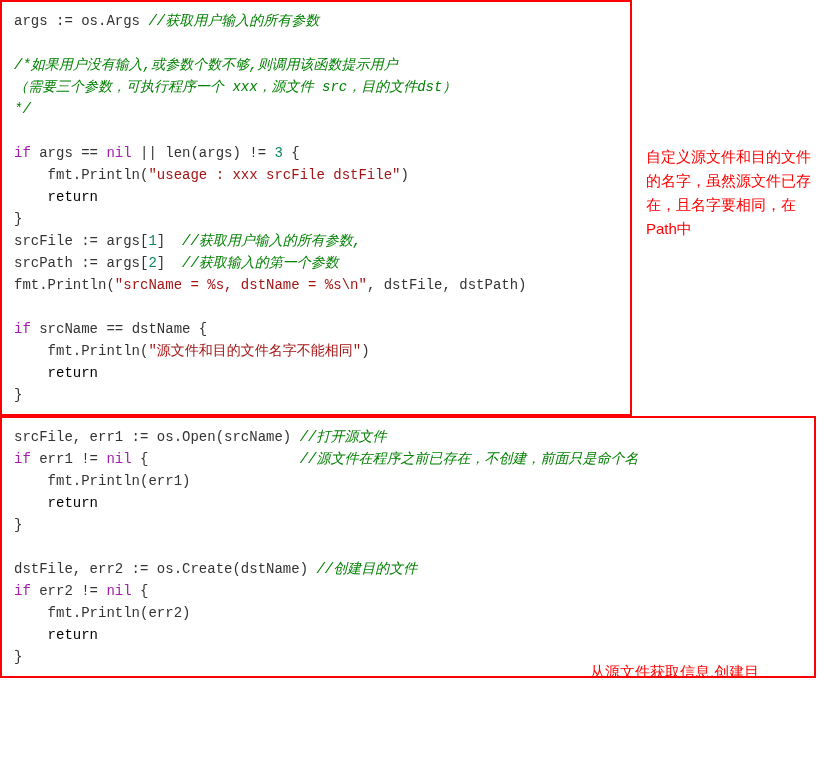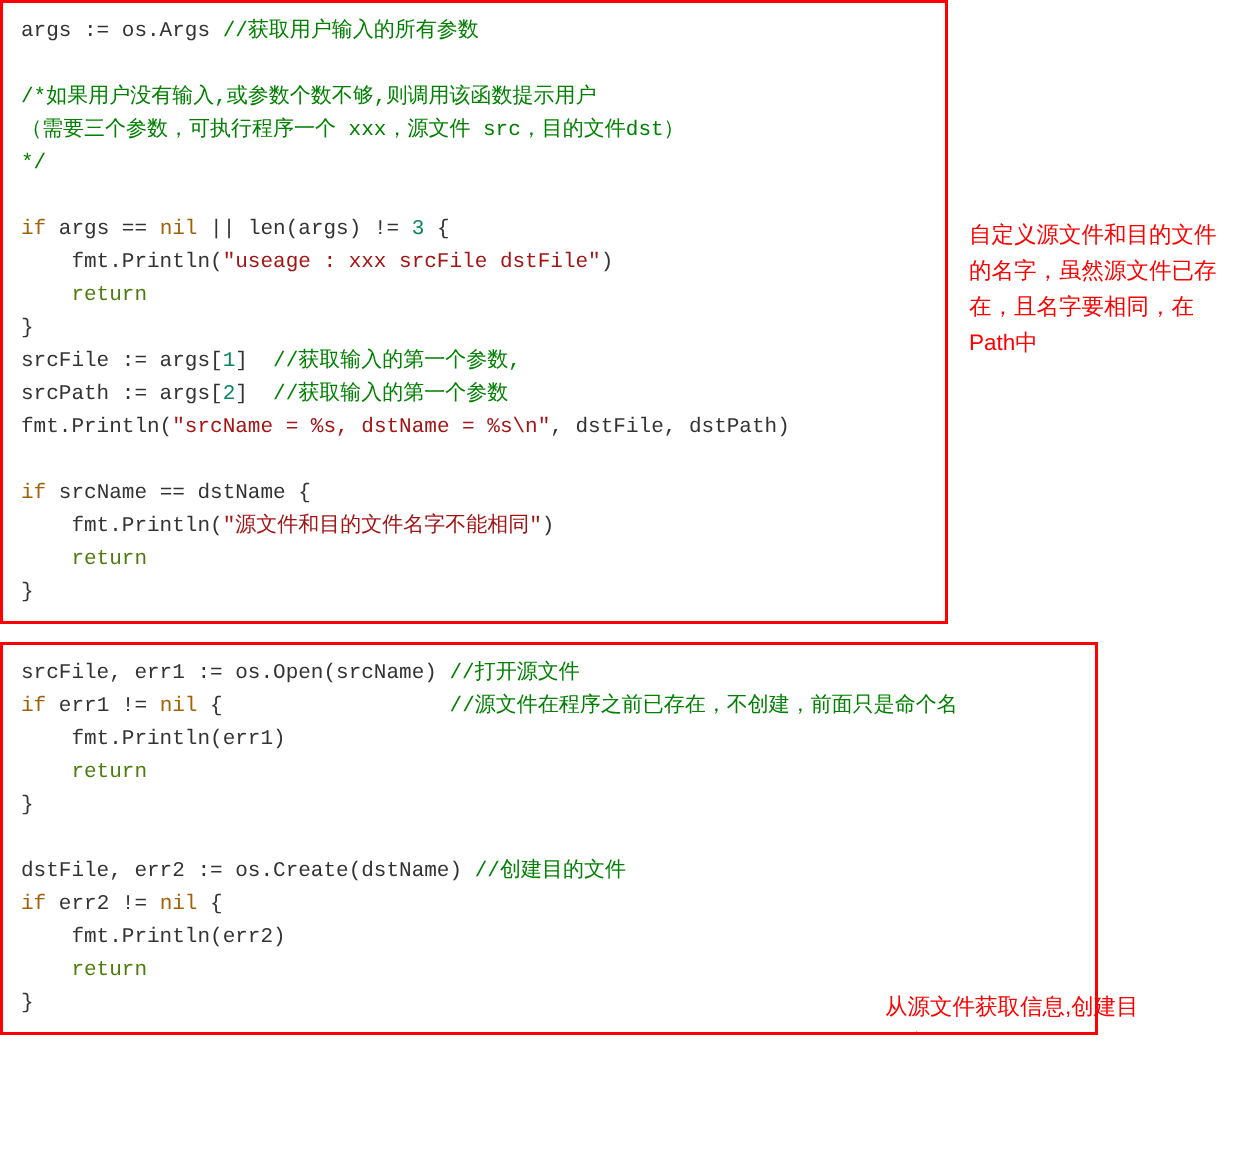--- a/index.html
+++ b/index.html
@@ -19,62 +19,61 @@
       padding: 8px 12px;
       margin: 0;
       white-space: pre;
       line-height: 22px;
       box-sizing: border-box;
     }
     .box1 {
       width: 632px;
     }
     .box2 {
-      width: 732px;
-      margin-top: 12px;
+      width: 816px;
     }
     .annotation {
       position: absolute;
       color: #ff0000;
       font-family: "Microsoft YaHei", sans-serif;
       font-size: 15px;
       line-height: 24px;
       width: 170px;
     }
     .anno1 {
       left: 646px;
       top: 145px;
     }
     .anno2 {
       left: 590px;
       top: 660px;
     }
     
-    .blue { color: #a16207; }
-    .green { color: #008000; }
+    .blue { color: #a21caf; }
+    .green { color: #008000; font-style: italic; }
     .red { color: #a31515; }
-    .purple { color: #4d7c0f; }
+    .purple { color: #000000; }
     .number { color: #098658; }
   </style>
 </head>
 <body>
 
 <div class="wrap">
 
 <div class="code-box box1"><span>args := os.Args </span><span class="green">//获取用户输入的所有参数</span>
 <span></span>
 <span class="green">/*如果用户没有输入,或参数个数不够,则调用该函数提示用户</span>
 <span class="green">（需要三个参数，可执行程序一个 xxx，源文件 src，目的文件dst）</span>
 <span class="green">*/</span>
 <span></span>
 <span class="blue">if</span><span> args == </span><span class="blue">nil</span><span> || len(args) != </span><span class="number">3</span><span> {</span>
 <span>    fmt.Println(</span><span class="red">"useage : xxx srcFile dstFile"</span><span>)</span>
 <span>    </span><span class="purple">return</span>
 <span>}</span>
-<span>srcFile := args[</span><span class="number">1</span><span>]  </span><span class="green">//获取输入的第一个参数,</span>
+<span>srcFile := args[</span><span class="number">1</span><span>]  </span><span class="green">//获取用户输入的所有参数,</span>
 <span>srcPath := args[</span><span class="number">2</span><span>]  </span><span class="green">//获取输入的第一个参数</span>
 <span>fmt.Println(</span><span class="red">"srcName = %s, dstName = %s\n"</span><span>, dstFile, dstPath)</span>
 <span></span>
 <span class="blue">if</span><span> srcName == dstName {</span>
 <span>    fmt.Println(</span><span class="red">"源文件和目的文件名字不能相同"</span><span>)</span>
 <span>    </span><span class="purple">return</span>
 <span>}</span></div>
 
 <div class="annotation anno1">自定义源文件和目的文件的名字，虽然源文件已存在，且名字要相同，在Path中</div>
 

